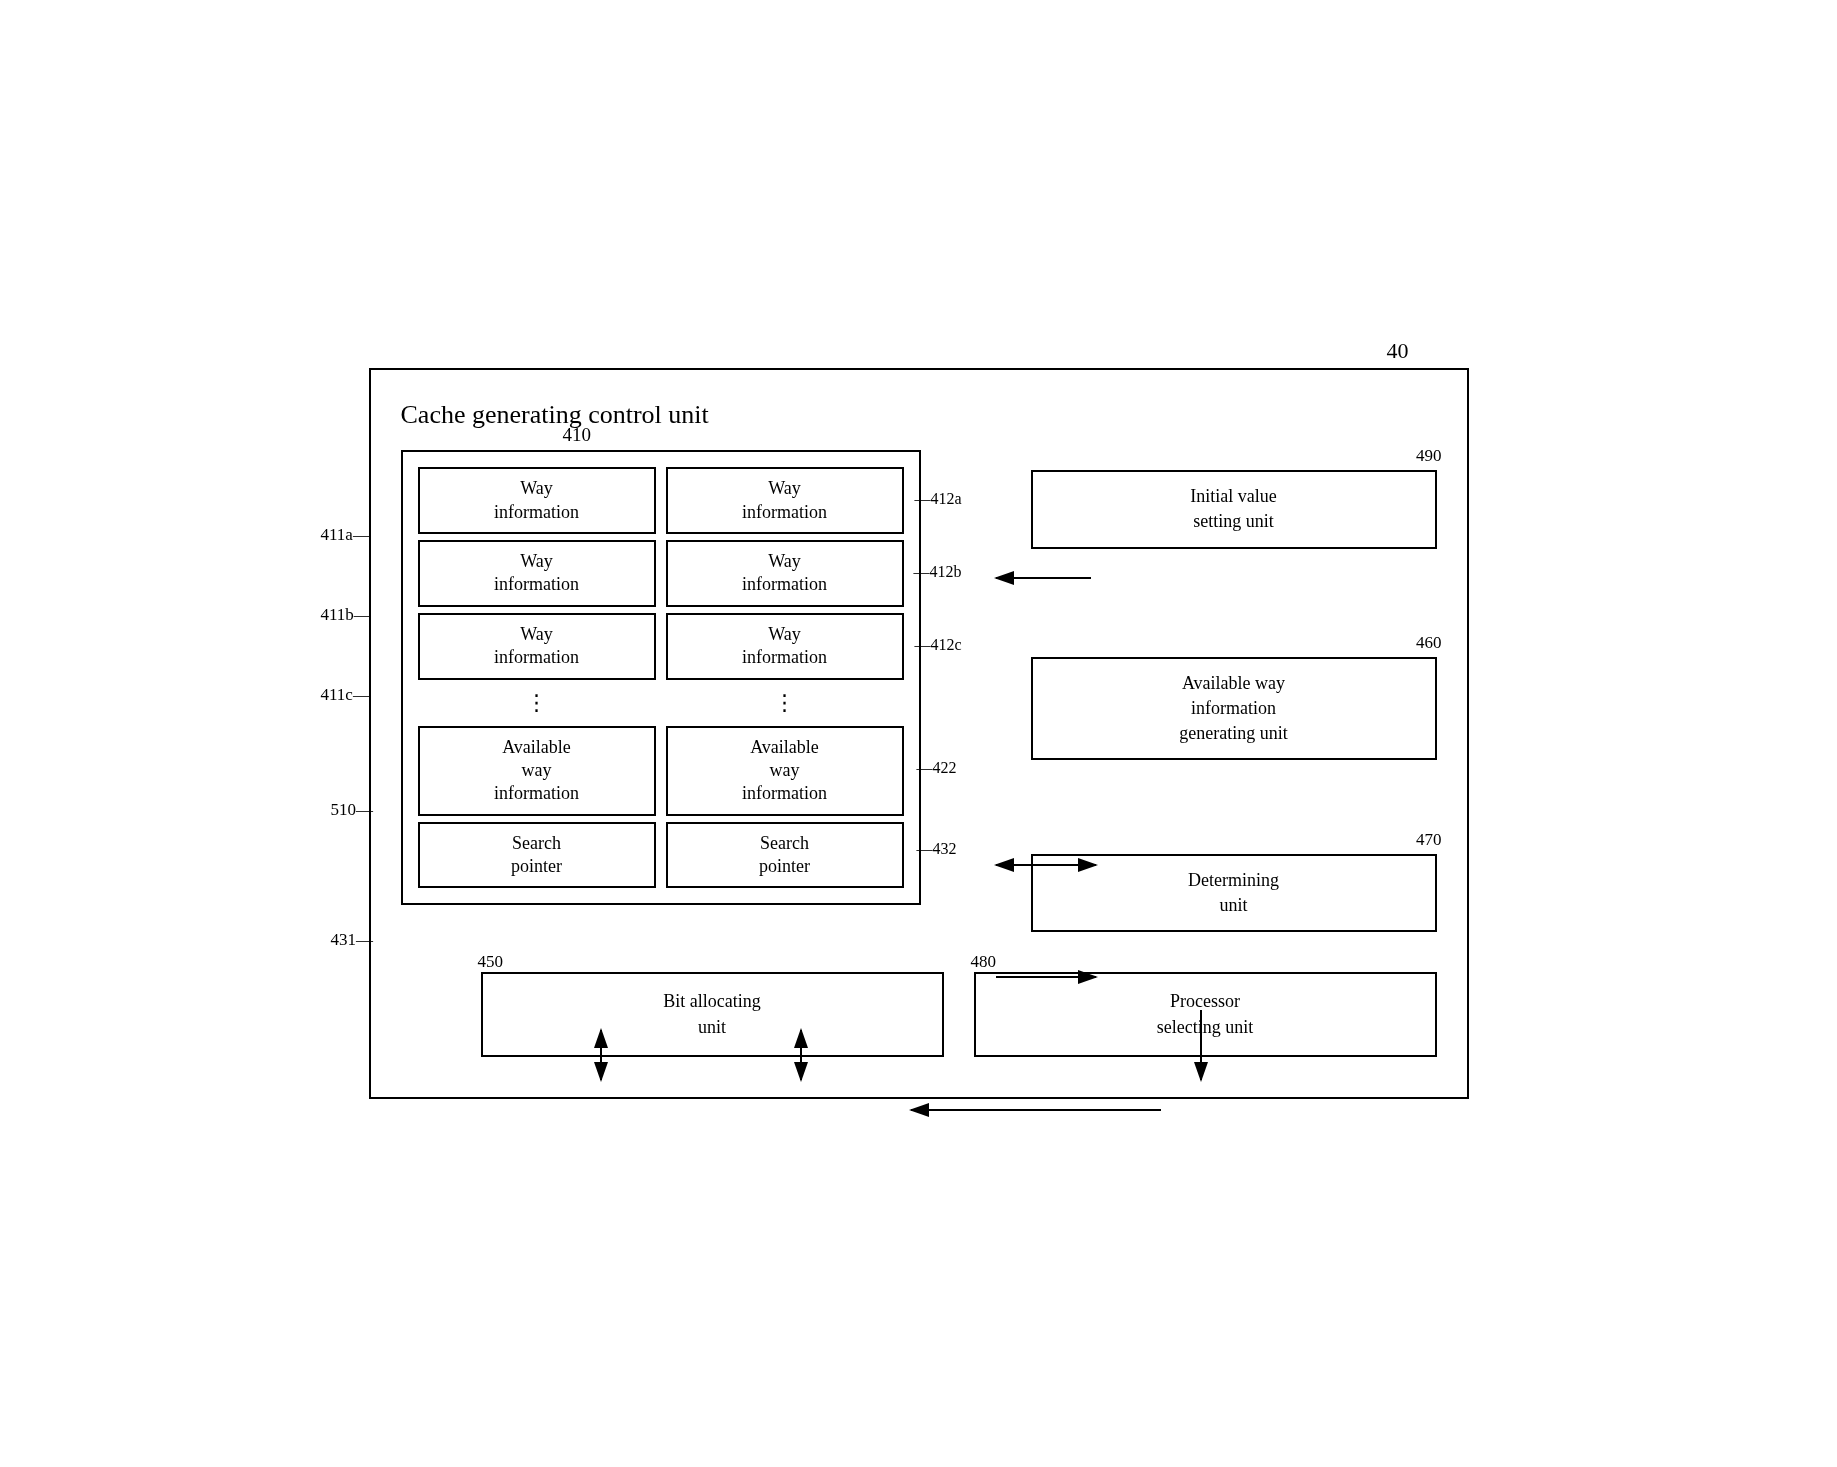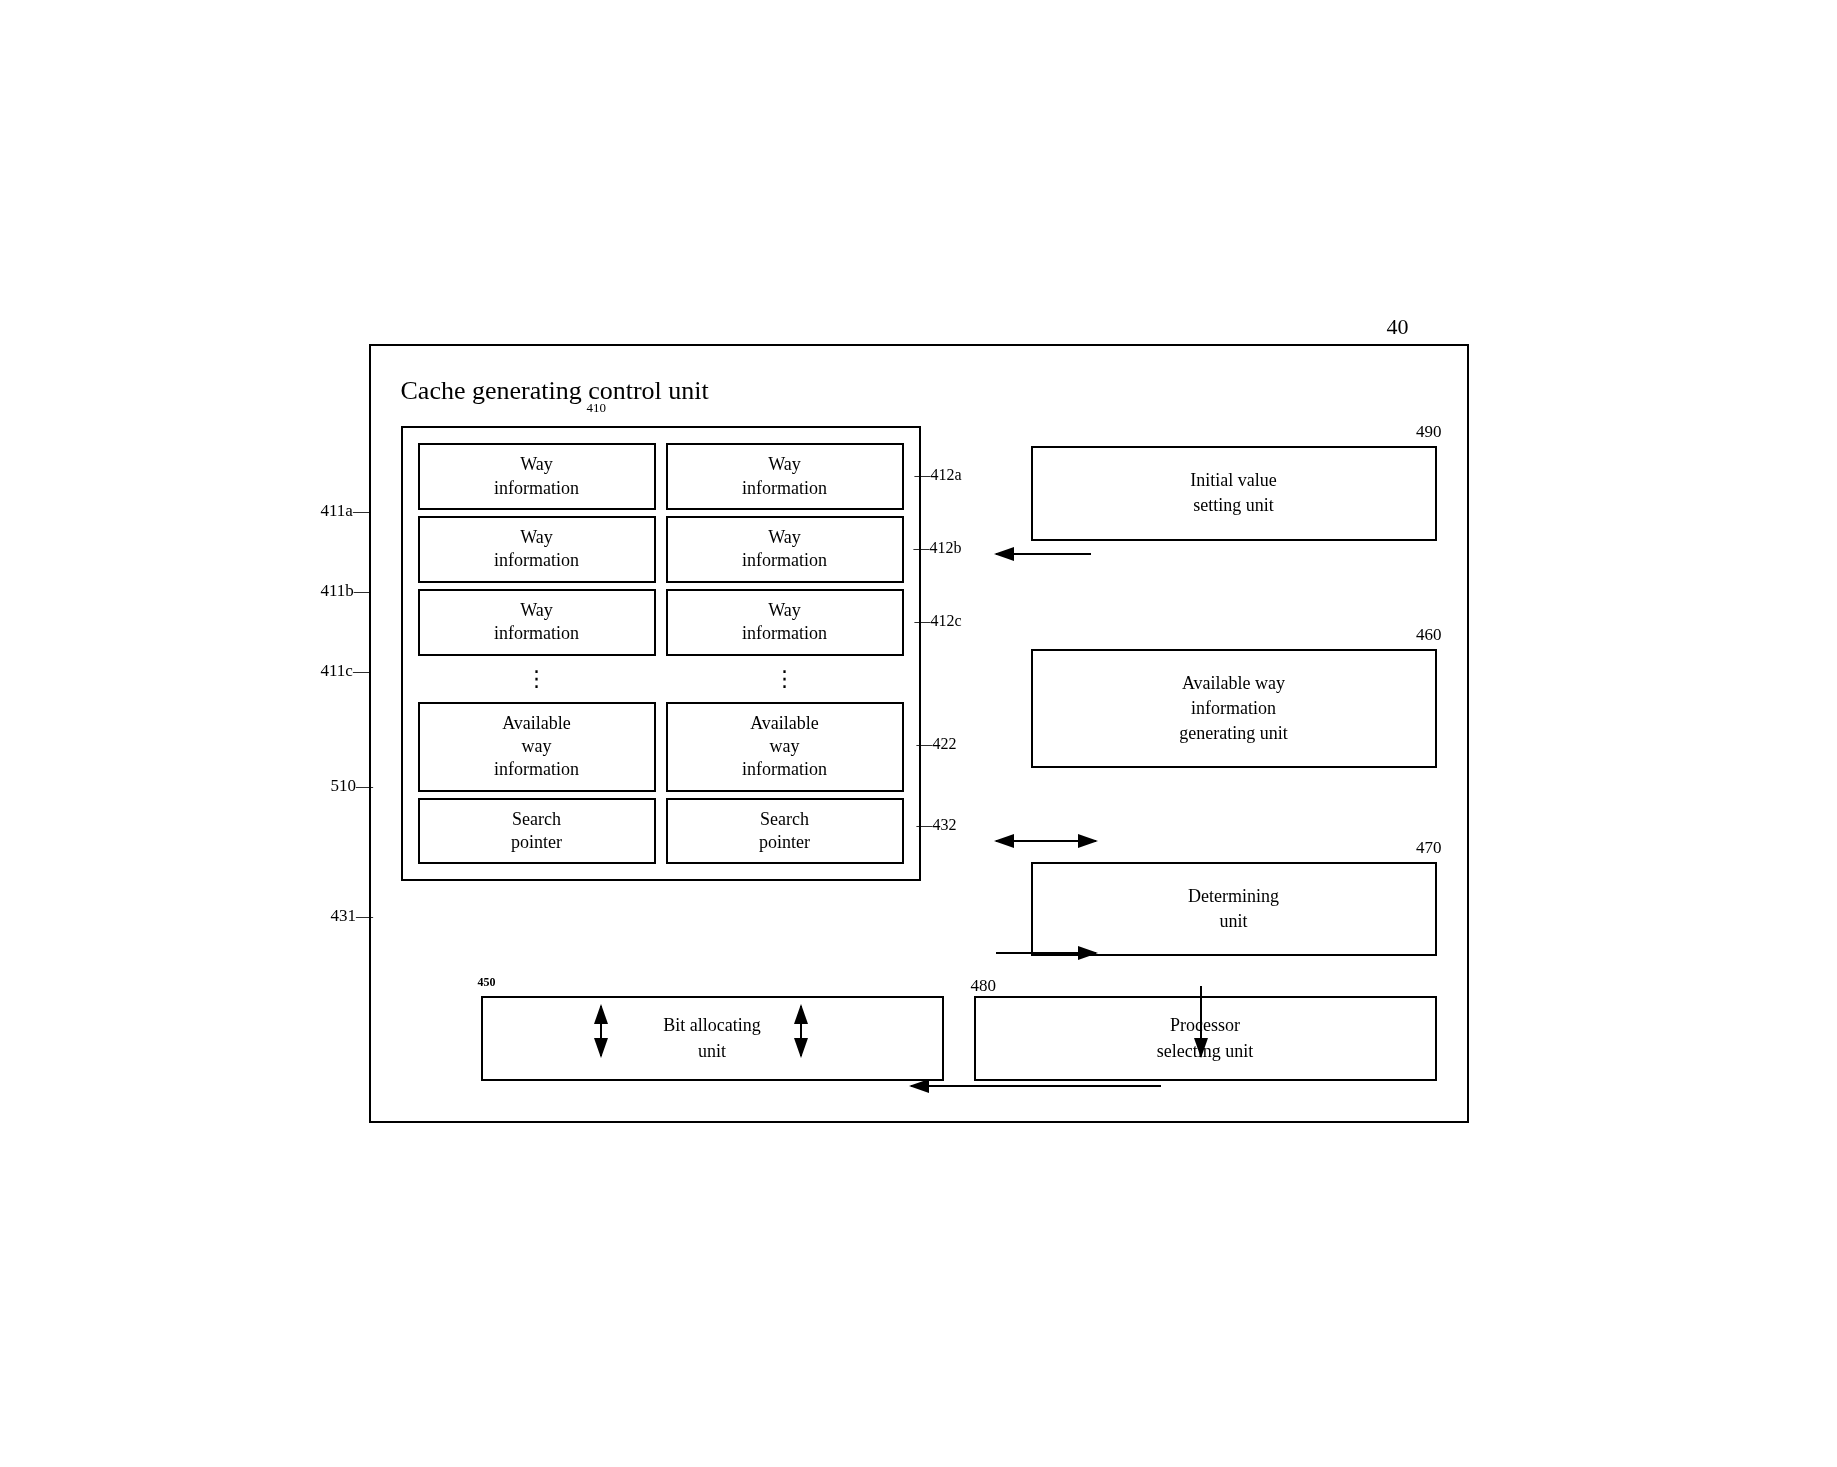--- a/index.html
+++ b/index.html
@@ -84,21 +84,21 @@
     }
     .right-section {
       display: flex;
       flex-direction: column;
       gap: 24px;
       padding-top: 20px;
       flex: 1;
     }
     .right-box {
       border: 2px solid #000;
-      padding: 20px 18px;
+      padding: 12px 18px;
       font-size: 18px;
       text-align: center;
       line-height: 1.4;
       position: relative;
       min-width: 220px;
       min-height: 70px;
       display: flex;
       align-items: center;
       justify-content: center;
     }
@@ -147,21 +147,21 @@
 
         <div class="left-section">
           
           <div style="position:absolute; left:-80px; top:75px; font-size:17px;">411a—</div>
           <div style="position:absolute; left:-80px; top:155px; font-size:17px;">411b—</div>
           <div style="position:absolute; left:-80px; top:235px; font-size:17px;">411c—</div>
           <div style="position:absolute; left:-70px; top:350px; font-size:17px;">510—</div>
           <div style="position:absolute; left:-70px; top:480px; font-size:17px;">431—</div>
 
           <div class="way-storage-box">
-            <div style="position:absolute; top:-28px; left:160px; font-size:13px;margin-left:24px;">410</div>
+            <div style="position:absolute; top:-28px; left:160px; font-size:19px;">410</div>
             <div class="way-cols">
 
               <div class="way-col">
                 <div class="way-cell">Way<br>information</div>
                 <div class="way-cell">Way<br>information</div>
                 <div class="way-cell">Way<br>information</div>
                 <div class="dots-row">⋮</div>
                 <div class="way-cell" style="min-height:90px;">Available<br>way<br>information</div>
                 <div class="way-cell">Search<br>pointer</div>
               </div>
@@ -214,21 +214,21 @@
             <div class="right-box">Determining<br>unit</div>
           </div>
         </div>
 
       </div>
 
       <div class="bottom-row" style="margin-left:80px; margin-top:30px;">
 
 
         <div class="bottom-box" style="position:relative;">
-          <div style="position:absolute; top:-24px; left:-5px; font-size:12px;font-weight:bold;">450</div>
+          <div style="position:absolute; top:-24px; left:-5px; font-size:17px;">450</div>
           Bit allocating<br>unit
         </div>
 
         <div class="bottom-box" style="position:relative;">
           <div style="position:absolute; top:-24px; left:-5px; font-size:17px;">480</div>
           Processor<br>selecting unit
         </div>
       </div>
 
       <svg class="arrows" width="1000" height="700" style="position:absolute; top:0; left:0; pointer-events:none; overflow:visible;">

